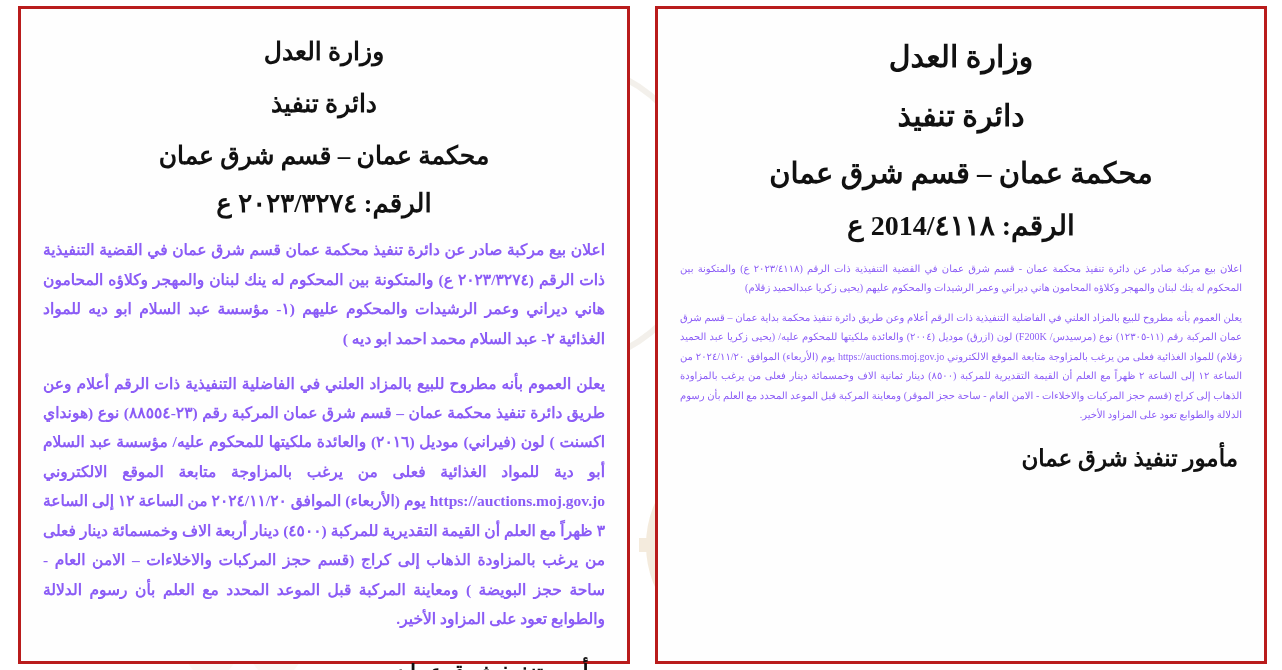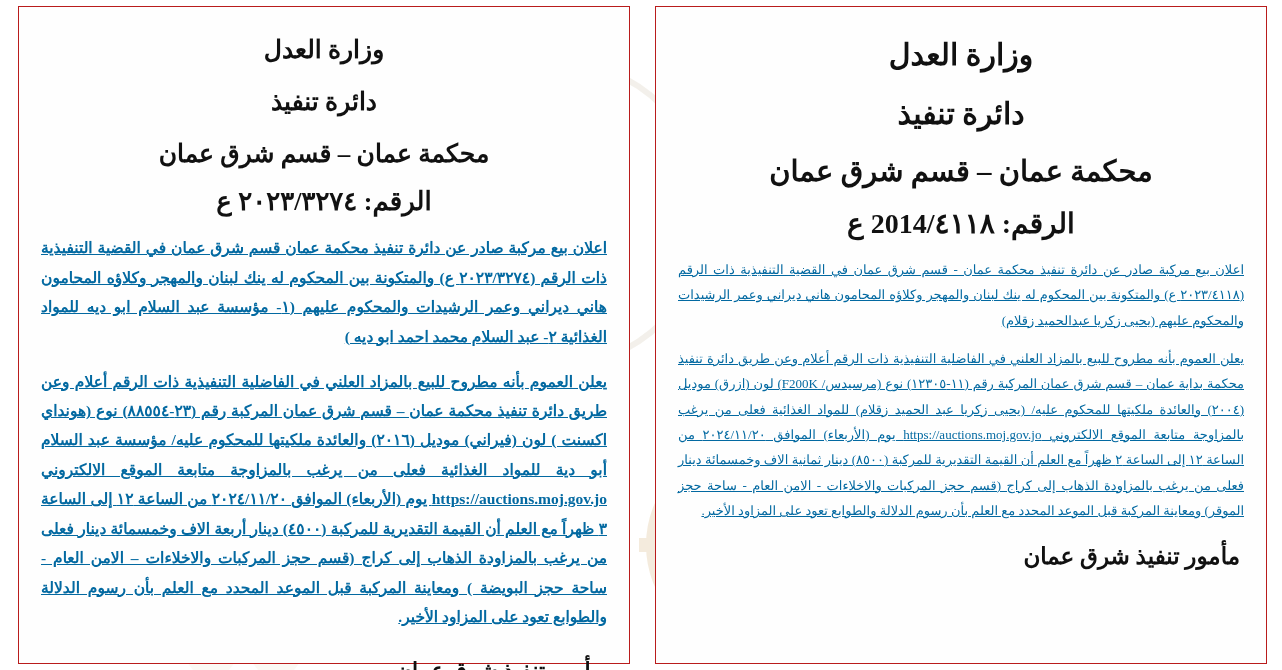--- a/index.html
+++ b/index.html
@@ -86,21 +86,21 @@
     border-radius: 50%;
     background: #efe3cf;
     position: absolute;
   }
 
   
   .notice {
     position: absolute;
     z-index: 2;
     background: #fefefe;
-    border: 1px solid #b91c1c;
+    border: 3px solid #b91c1c;
     box-sizing: border-box;
     padding: 16px 22px 22px 22px;
     direction: rtl;
     text-align: right;
   }
   .notice.left  { left: 18px;  top: 6px;  width: 612px; height: 658px; }
   .notice.right { left: 655px; top: 6px;  width: 612px; height: 658px; }
 
   .hdr-line {
     text-align: center;
@@ -117,29 +117,28 @@
 
   
   .right .h1 { font-size: 30px; margin-top: 12px; }
   .right .h2 { font-size: 30px; margin-top: 18px; }
   .right .h3 { font-size: 29px; margin-top: 18px; }
   .right .h4 { font-size: 28px; margin-top: 14px; }
 
   .body-para {
     font-size: 15.5px;
     line-height: 1.9;
-    color: #0369a1;
+    color: #8b5cf6;
     text-align: justify;
     text-align-last: right;
     margin-top: 14px;
     font-weight: bold;
-    text-decoration: underline;
   }
   .right .body-para {
-    font-size: 13px;
+    font-size: 10px;
     line-height: 1.95;
     font-weight: normal;
   }
   .body-para.tight { margin-top: 10px; }
 
   .signature {
     margin-top: 20px;
     font-size: 22px;
     font-weight: bold;
     color: #111;

